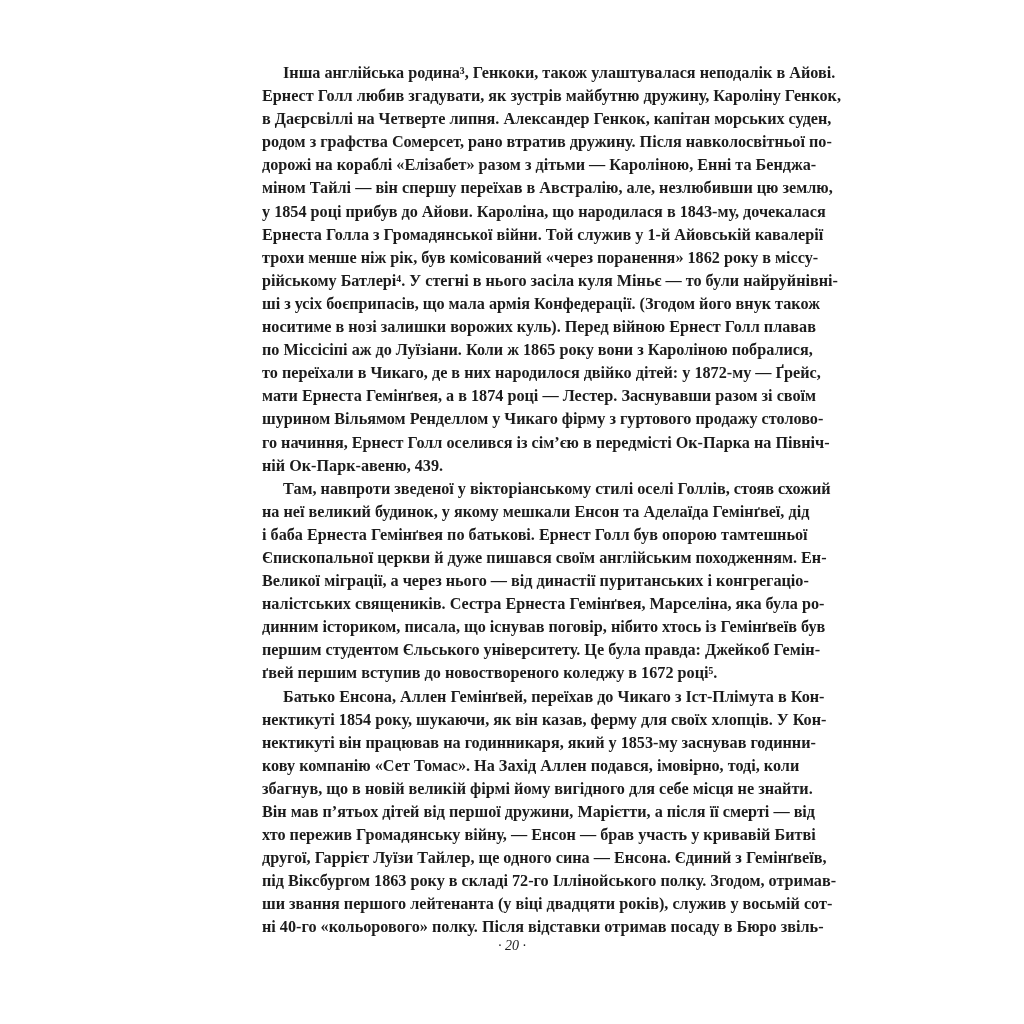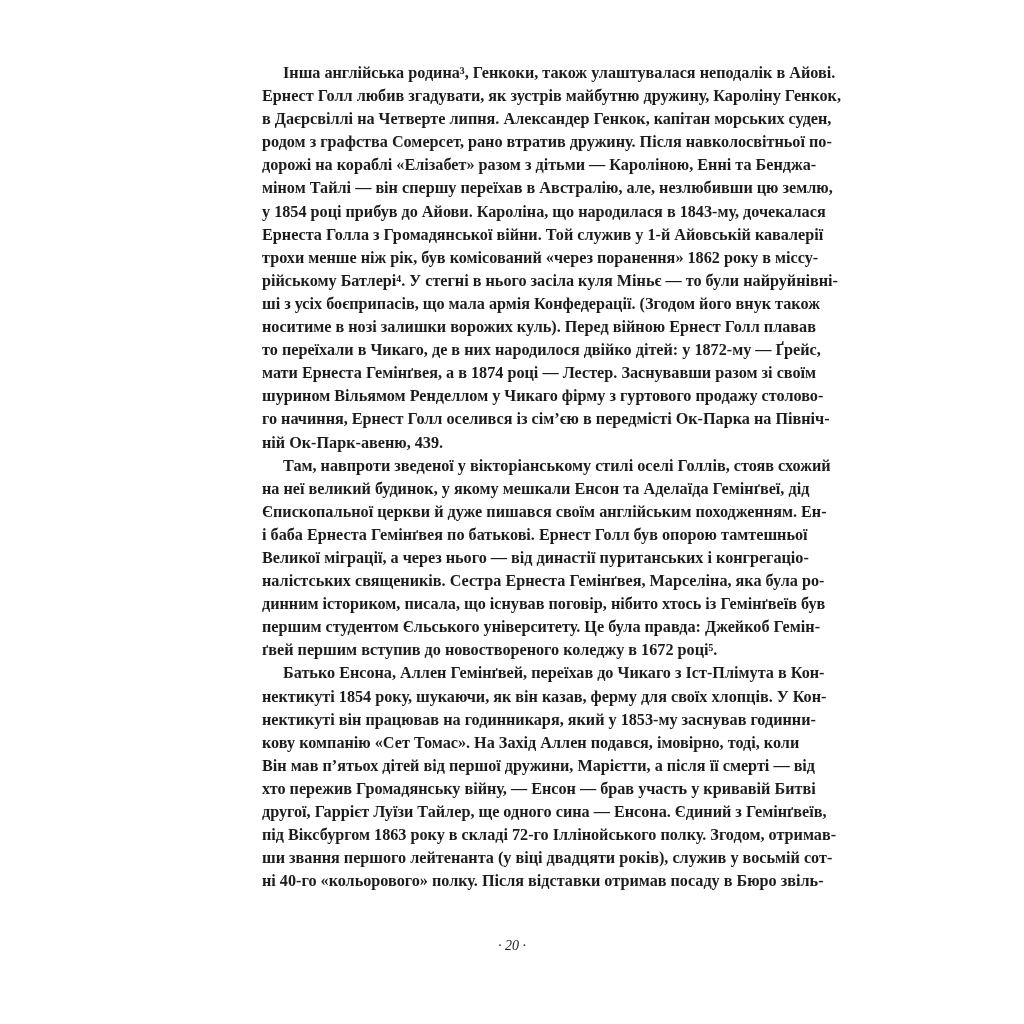--- a/index.html
+++ b/index.html
@@ -45,42 +45,44 @@
     <span class="line">в Даєрсвіллі на Четверте липня. Александер Генкок, капітан морських суден,</span>
     <span class="line">родом з графства Сомерсет, рано втратив дружину. Після навколосвітньої по-</span>
     <span class="line">дорожі на кораблі «Елізабет» разом з дітьми — Кароліною, Енні та Бенджа-</span>
     <span class="line">міном Тайлі — він спершу переїхав в Австралію, але, незлюбивши цю землю,</span>
     <span class="line">у 1854 році прибув до Айови. Кароліна, що народилася в 1843-му, дочекалася</span>
     <span class="line">Ернеста Голла з Громадянської війни. Той служив у 1-й Айовській кавалерії</span>
     <span class="line">трохи менше ніж рік, був комісований «через поранення» 1862 року в міссу-</span>
     <span class="line">рійському Батлері⁴. У стегні в нього засіла куля Міньє — то були найруйнівні-</span>
     <span class="line">ші з усіх боєприпасів, що мала армія Конфедерації. (Згодом його внук також</span>
     <span class="line">носитиме в нозі залишки ворожих куль). Перед війною Ернест Голл плавав</span>
+    <span class="line">по Міссісіпі аж до Луїзіани. Коли ж 1865 року вони з Кароліною побралися,</span>
     <span class="line">то переїхали в Чикаго, де в них народилося двійко дітей: у 1872-му — Ґрейс,</span>
     <span class="line">мати Ернеста Гемінґвея, а в 1874 році — Лестер. Заснувавши разом зі своїм</span>
     <span class="line">шурином Вільямом Ренделлом у Чикаго фірму з гуртового продажу столово-</span>
     <span class="line">го начиння, Ернест Голл оселився із сім’єю в передмісті Ок-Парка на Північ-</span>
     <span class="line last">ній Ок-Парк-авеню, 439.</span>
   </div>
   <div>
     <span class="line indent">Там, навпроти зведеної у вікторіанському стилі оселі Голлів, стояв схожий</span>
     <span class="line">на неї великий будинок, у якому мешкали Енсон та Аделаїда Гемінґвеї, дід</span>
+    <span class="line">і баба Ернеста Гемінґвея по батькові. Ернест Голл був опорою тамтешньої</span>
     <span class="line">Єпископальної церкви й дуже пишався своїм англійським походженням. Ен-</span>
-    <span class="line">і баба Ернеста Гемінґвея по батькові. Ернест Голл був опорою тамтешньої</span>
     <span class="line">Великої міграції, а через нього — від династії пуританських і конгрегаціо-</span>
     <span class="line">налістських священиків. Сестра Ернеста Гемінґвея, Марселіна, яка була ро-</span>
     <span class="line">динним істориком, писала, що існував поговір, нібито хтось із Гемінґвеїв був</span>
     <span class="line">першим студентом Єльського університету. Це була правда: Джейкоб Гемін-</span>
     <span class="line last">ґвей першим вступив до новоствореного коледжу в 1672 році⁵.</span>
   </div>
   <div>
     <span class="line indent">Батько Енсона, Аллен Гемінґвей, переїхав до Чикаго з Іст-Плімута в Кон-</span>
     <span class="line">нектикуті 1854 року, шукаючи, як він казав, ферму для своїх хлопців. У Кон-</span>
     <span class="line">нектикуті він працював на годинникаря, який у 1853-му заснував годинни-</span>
     <span class="line">кову компанію «Сет Томас». На Захід Аллен подався, імовірно, тоді, коли</span>
+    <span class="line">збагнув, що в новій великій фірмі йому вигідного для себе місця не знайти.</span>
     <span class="line">Він мав п’ятьох дітей від першої дружини, Марієтти, а після її смерті — від</span>
     <span class="line">хто пережив Громадянську війну, — Енсон — брав участь у кривавій Битві</span>
     <span class="line">другої, Гаррієт Луїзи Тайлер, ще одного сина — Енсона. Єдиний з Гемінґвеїв,</span>
     <span class="line">під Віксбургом 1863 року в складі 72-го Іллінойського полку. Згодом, отримав-</span>
     <span class="line">ши звання першого лейтенанта (у віці двадцяти років), служив у восьмій сот-</span>
     <span class="line">ні 40-го «кольорового» полку. Після відставки отримав посаду в Бюро звіль-</span>
   </div>
 </div>
 
 <div class="page-number">· 20 ·</div>

